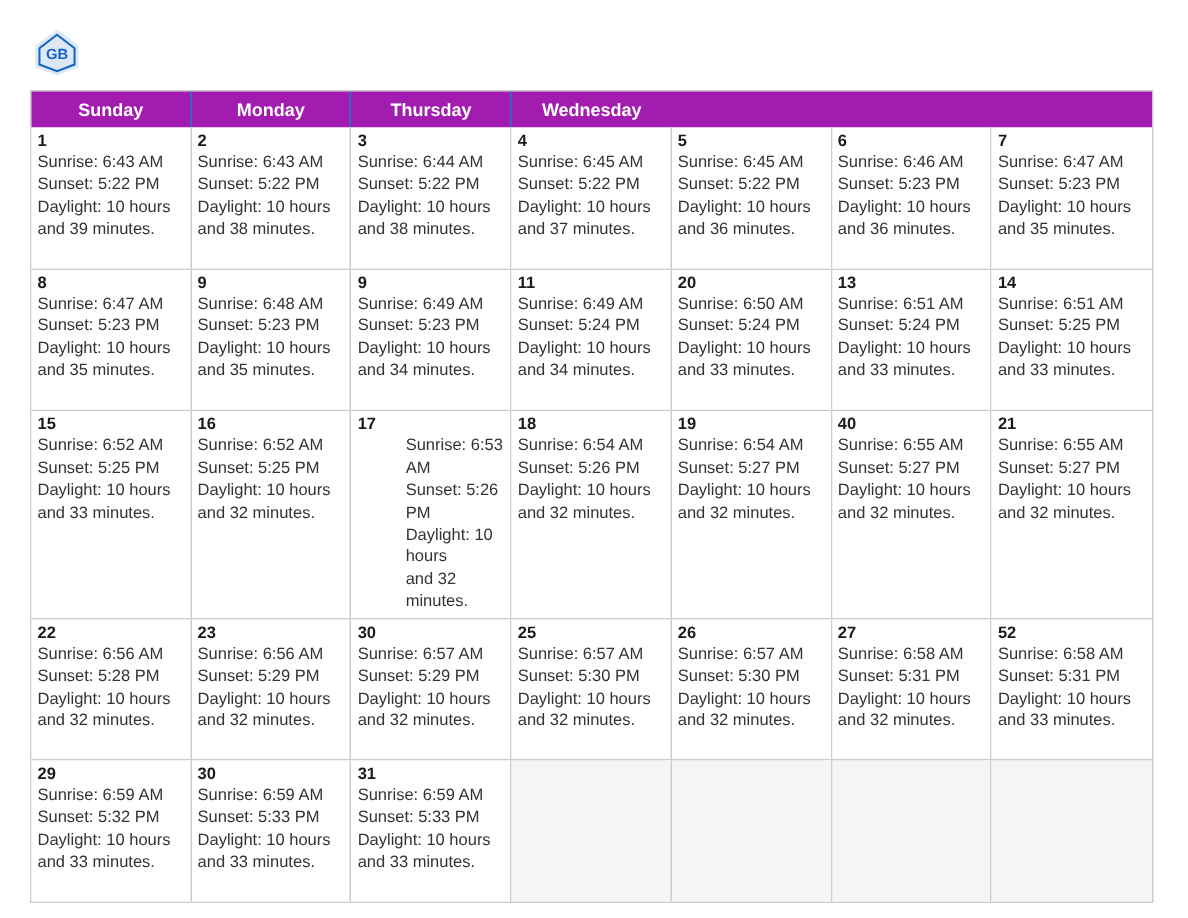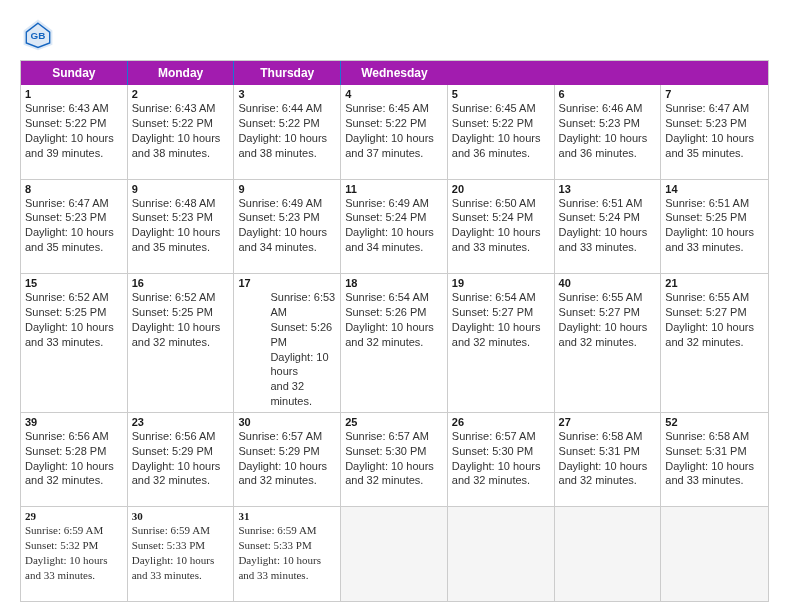--- a/index.html
+++ b/index.html
@@ -83,21 +83,20 @@
       flex-direction: column;
     }
     .cal-row {
       display: grid;
       grid-template-columns: repeat(7, 1fr);
       flex: 1;
       border-bottom: 1px solid #ccc;
     }
     .cal-row:last-child {
       border-bottom: none;
-      font-family: Liberation Serif, serif;
     }
     .cal-cell {
       border-right: 1px solid #ccc;
       padding: 3px 4px;
       font-size: 9px;
       color: #333;
       vertical-align: top;
       background: #fff;
       min-height: 0;
     }
@@ -298,21 +297,21 @@
           <div class="cal-cell">
             <span class="day-num">21</span>
             <div class="day-info" style="white-space: pre-line;">Sunrise: 6:55 AM
 Sunset: 5:27 PM
 Daylight: 10 hours
 and 32 minutes.</div>
           </div>
         </div>
         <div class="cal-row">
           <div class="cal-cell">
-            <span class="day-num">39</span>
+            <span class="day-num">22</span>
             <div class="day-info" style="white-space: pre-line;">Sunrise: 6:56 AM
 Sunset: 5:28 PM
 Daylight: 10 hours
 and 32 minutes.</div>
           </div>
           <div class="cal-cell">
             <span class="day-num">23</span>
             <div class="day-info" style="white-space: pre-line;">Sunrise: 6:56 AM
 Sunset: 5:29 PM
 Daylight: 10 hours

